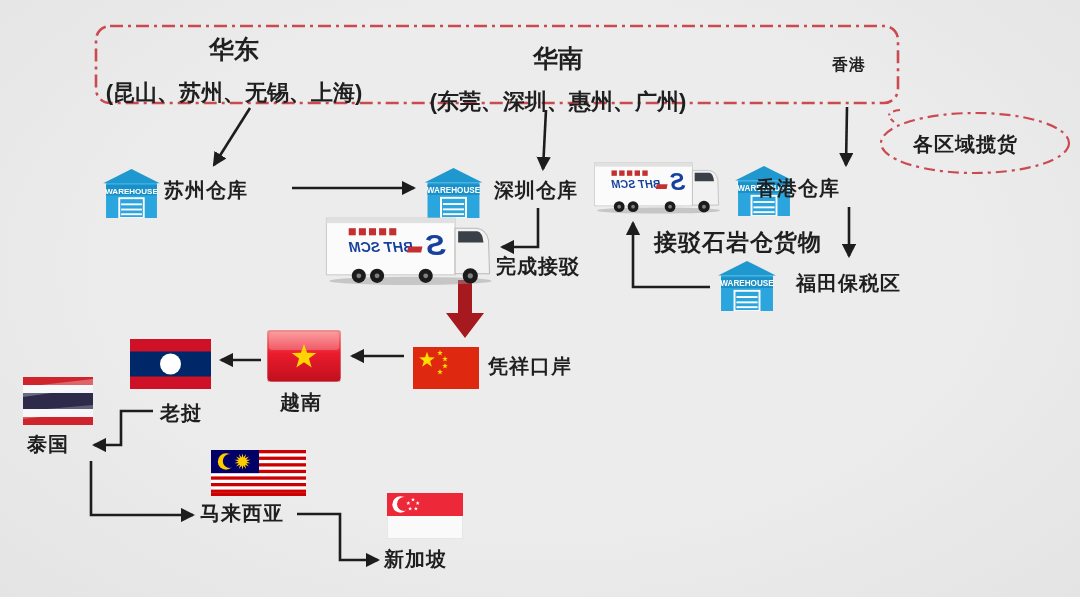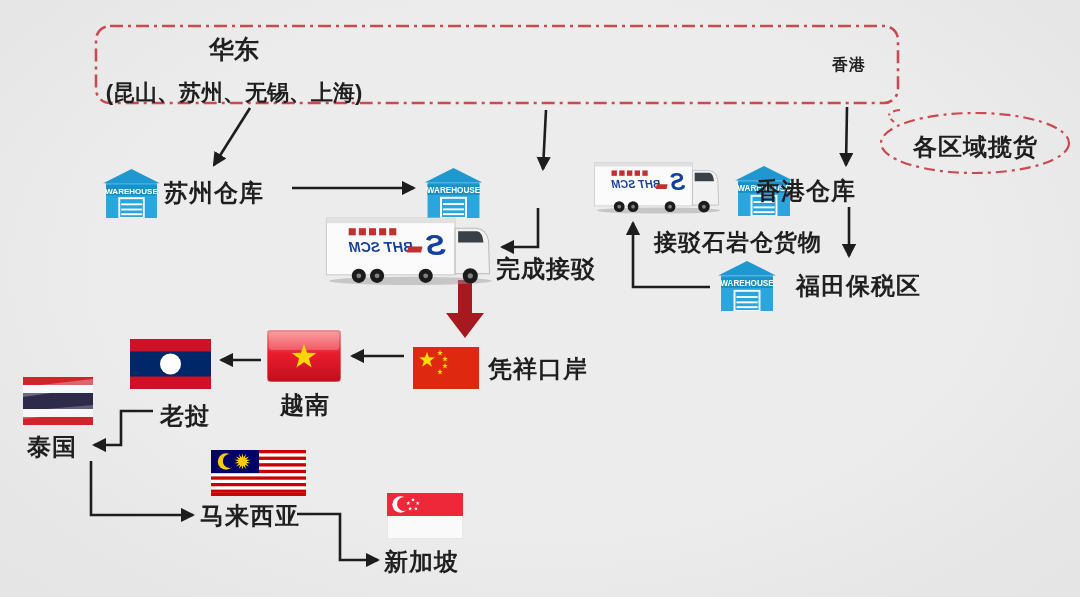--- a/index.html
+++ b/index.html
@@ -3,21 +3,21 @@
 <meta charset="utf-8">
 <style>
   html,body{margin:0;padding:0;}
   #stage{
     position:relative; width:1080px; height:597px; overflow:hidden;
     background: radial-gradient(ellipse at 50% 45%, #ececec 55%, #e4e4e4 100%);
     font-family:"Liberation Sans", sans-serif;
   }
   .abs{position:absolute;}
   .lbl{
-    position:absolute; color:#1f1f1f; font-weight:600; font-size:24px;
+    position:absolute; color:#1f1f1f; font-weight:600; font-size:20px;
     white-space:nowrap; letter-spacing:1px;
   }
   .lbl.small{font-size:23px;}
   .regionName{font-size:25px; text-align:center;}
   .regionCities{font-size:22px; text-align:center; margin-top:12px;}
   .regionCol{position:absolute; color:#1f1f1f; font-weight:600;}
   svg text{font-family:"Liberation Sans", sans-serif;}
 </style>
 </head>
 <body>
@@ -69,20 +69,24 @@
   </svg>
 
   <svg class="abs" style="left:93px;top:23px;" width="810" height="84">
     <rect x="3" y="3" width="802" height="77" rx="14" fill="none" stroke="#cb4a50" stroke-width="2.6" stroke-dasharray="13 5 3 5"></rect>
   </svg>
 
   <div class="regionCol" style="left:98px;top:33px;width:272px;">
     <div class="regionName">华东</div>
     <div class="regionCities">(昆山、苏州、无锡、上海)</div>
   </div>
+  <div class="regionCol" style="left:420px;top:42px;width:276px;">
+    <div class="regionName">华南</div>
+    <div class="regionCities">(东莞、深圳、惠州、广州)</div>
+  </div>
   <div class="lbl" style="left:832px;top:55px;font-size:16px;">香港</div>
 
   <svg class="abs" style="left:872px;top:100px;" width="204" height="76">
     <path d="M28,10 Q10,12 22,22" fill="none" stroke="#cb4a50" stroke-width="2.2" stroke-dasharray="7 4 2 4"></path>
     <ellipse cx="103" cy="43" rx="94" ry="30" fill="none" stroke="#cb4a50" stroke-width="2.2" stroke-dasharray="11 5 3 5"></ellipse>
   </svg>
   <div class="lbl" style="left:913px;top:131px;">各区域揽货</div>
 
   <svg class="abs" style="left:0;top:0;" width="1080" height="597">
     <defs>
@@ -108,20 +112,21 @@
   </svg>
 
   <svg class="abs" style="left:103px;top:169px;" width="57" height="49">
       <use href="#warehouse"></use>
     </svg>
   <div class="lbl" style="left:164px;top:177px;text-align:right;">苏州仓库</div>
 
   <svg class="abs" style="left:424px;top:168px;" width="59" height="50">
       <use href="#warehouse"></use>
     </svg>
+  <div class="lbl" style="left:494px;top:177px;">深圳仓库</div>
 
   <svg class="abs" style="left:733px;top:166px;" width="62" height="50">
       <use href="#warehouse"></use>
     </svg>
   <div class="lbl" style="left:756px;top:175px;">香港仓库</div>
 
   <svg class="abs" style="left:716px;top:261px;" width="62" height="50">
       <use href="#warehouse"></use>
     </svg>
   <div class="lbl" style="left:796px;top:270px;">福田保税区</div>

